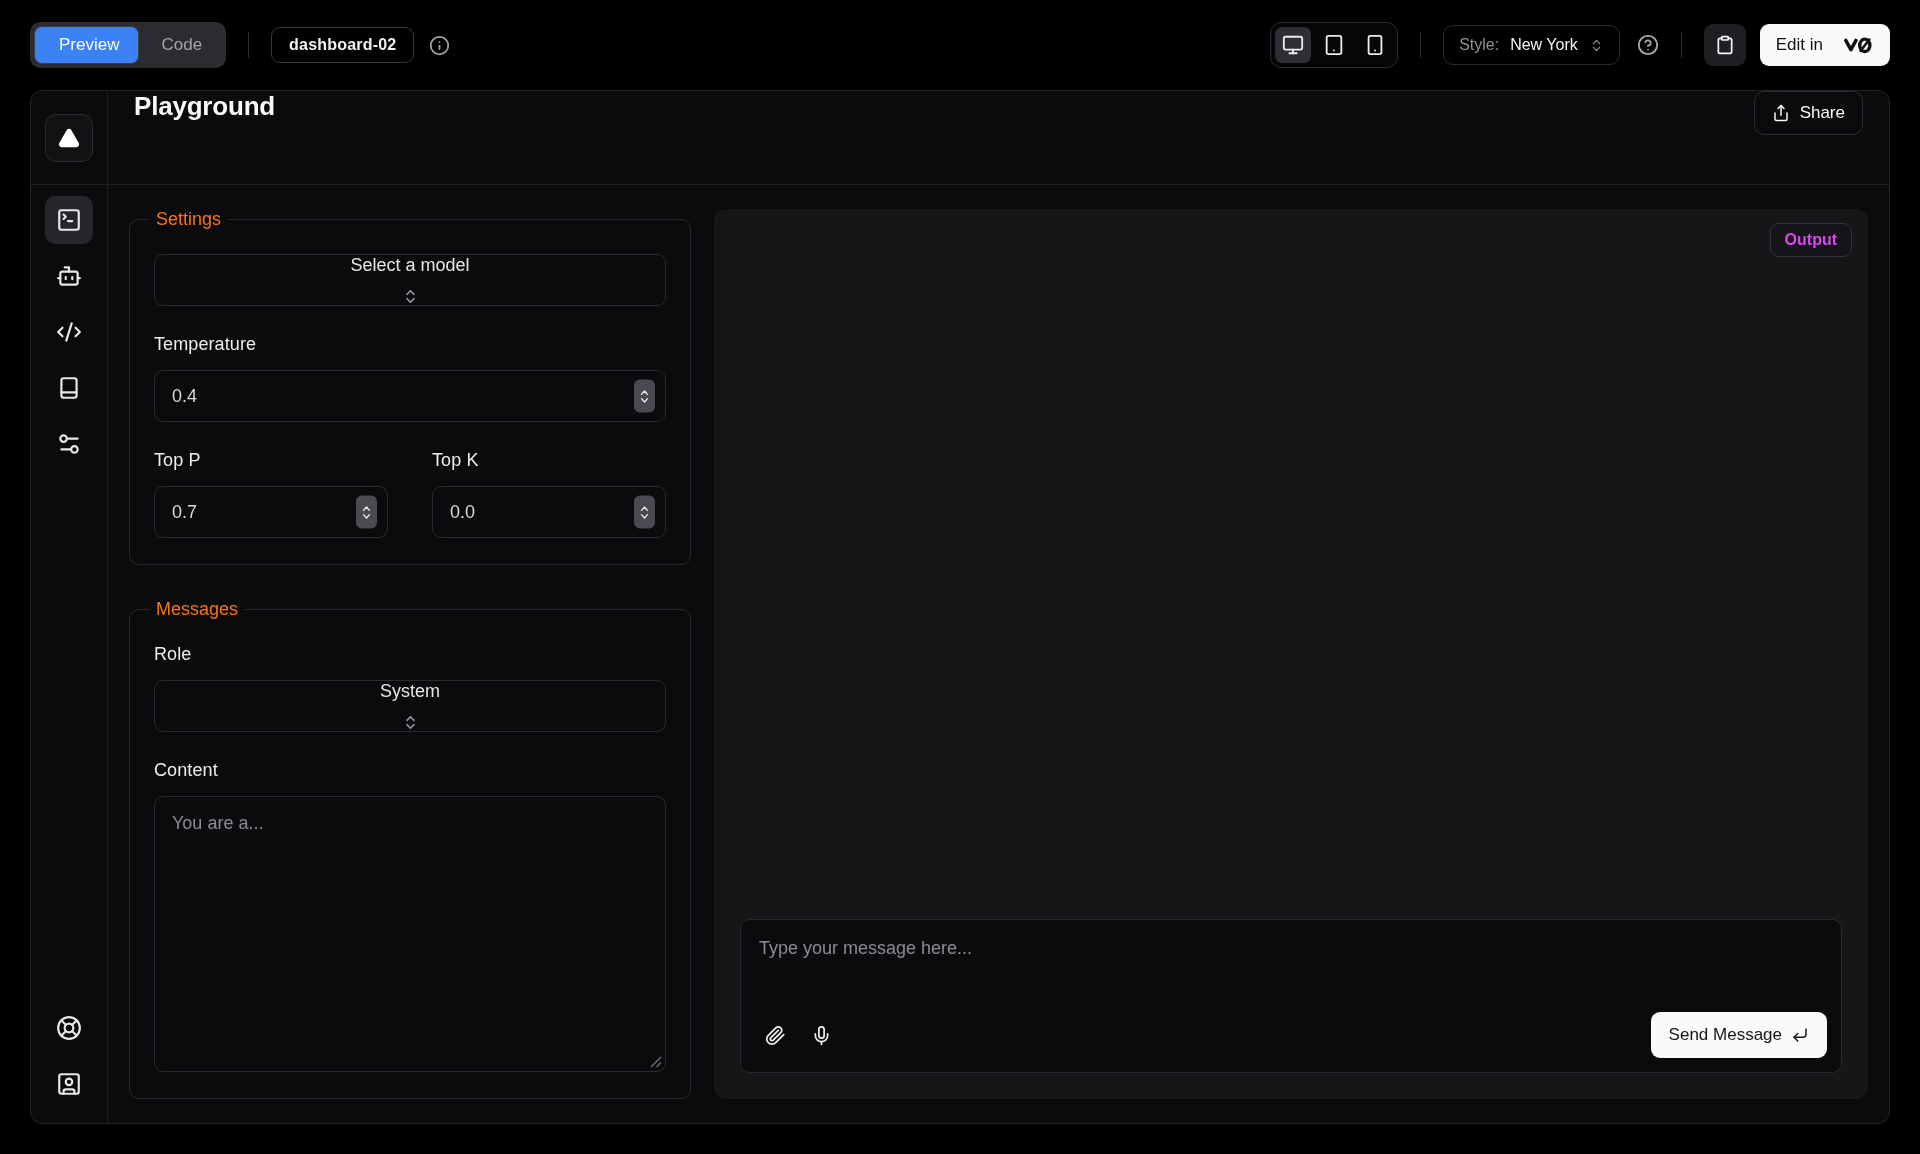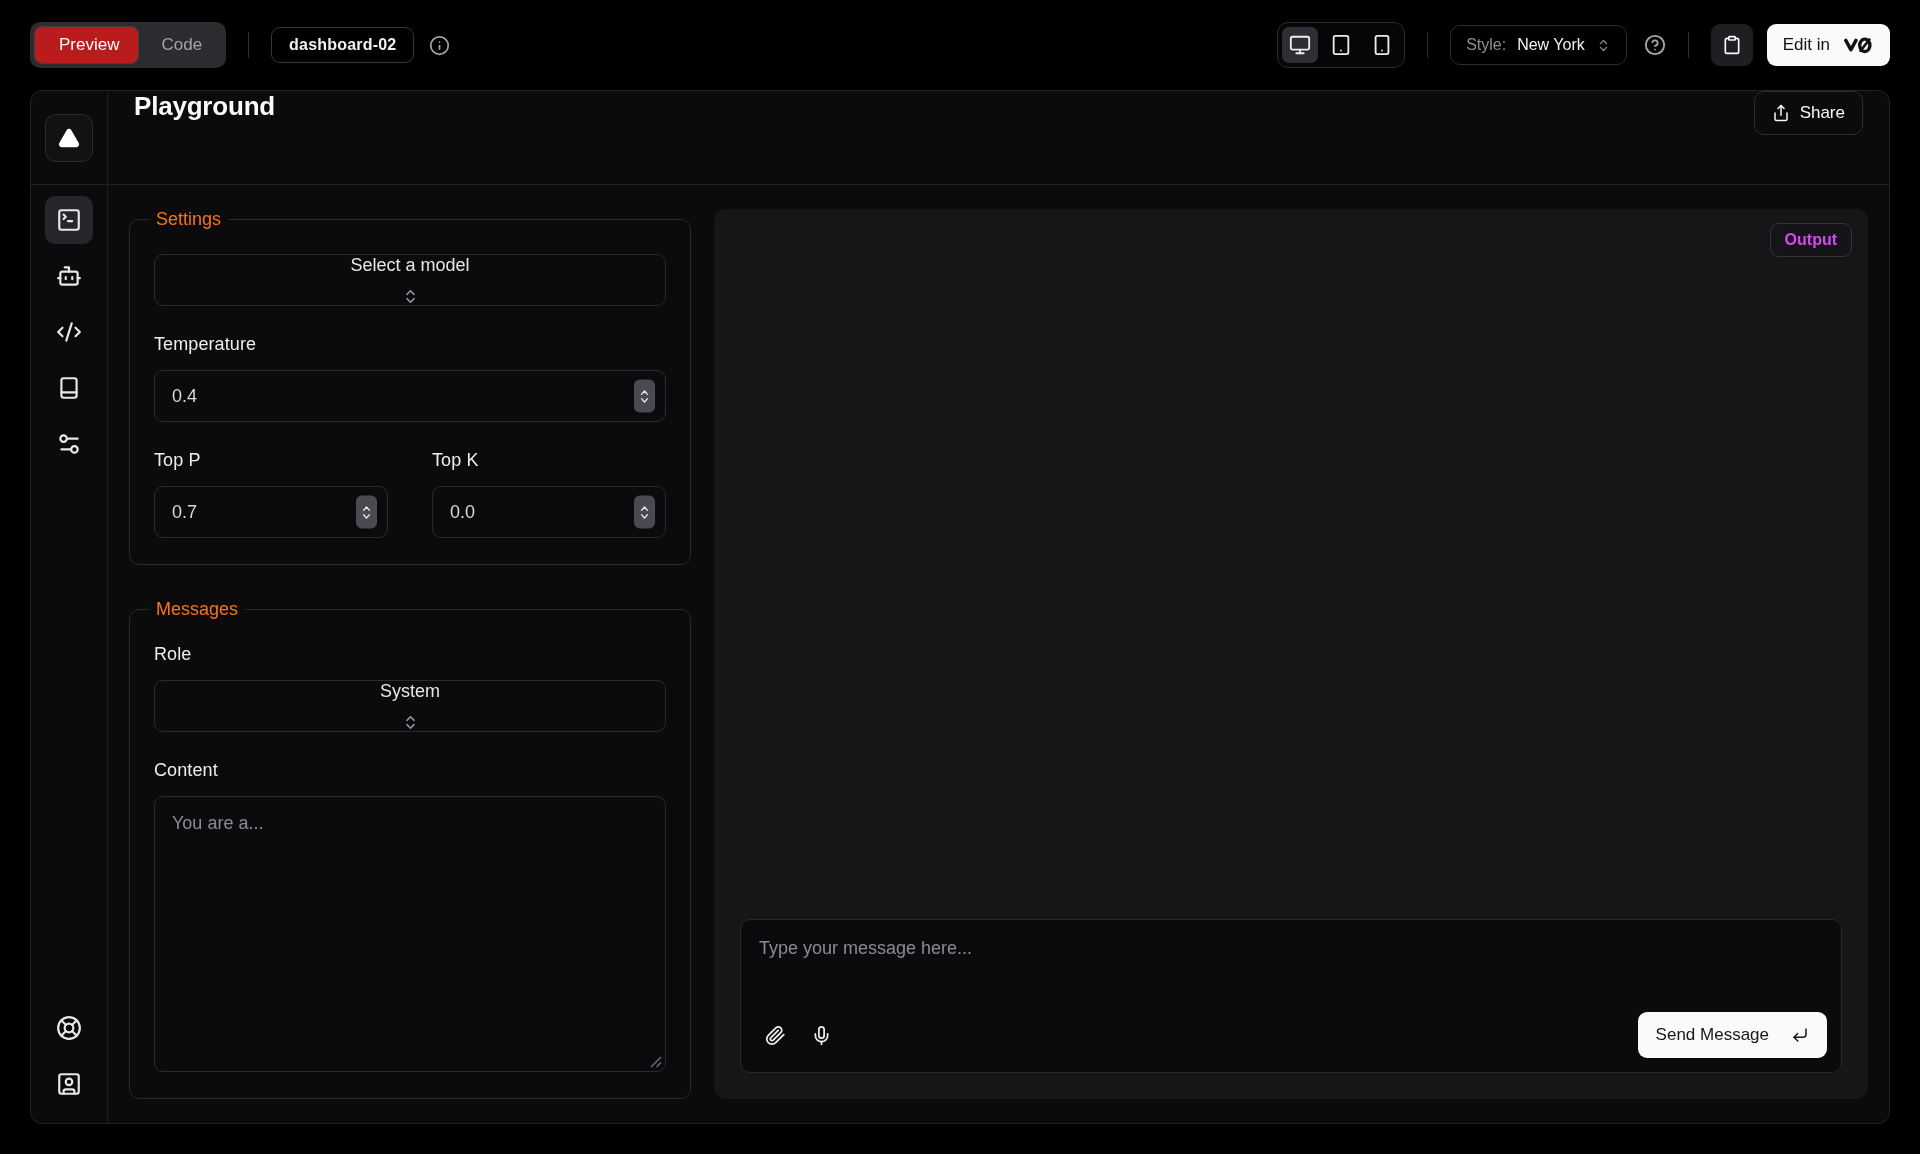--- a/index.html
+++ b/index.html
@@ -10,42 +10,42 @@
   button { font-family:inherit; cursor:pointer; }
 
   
   .topbar { height:90px; display:flex; align-items:center; justify-content:space-between; padding:0 30px; }
   .tb-left, .tb-right { display:flex; align-items:center; }
   .tb-sep { width:1px; height:26px; background:#2e2e34; margin:0 22px; flex-shrink:0; }
 
   .seg { display:flex; background:#2b2b30; border-radius:10px; padding:4px; gap:2px; }
   .seg-btn { padding:8px 19px; border-radius:8px; font-size:17px; font-weight:500;
     color:#a3a3ab; background:transparent; border:1px solid transparent; }
-  .seg-btn.active { background:#b91c1c; border-color:#3e3e45; color:#ffffff;padding-left:24px; }
+  .seg-btn.active { background:#3b82f6; border-color:#3e3e45; color:#ffffff;padding-left:24px; }
 
   .block-badge { border:1px solid #37373d; border-radius:9px; padding:8px 17px;
     font-size:16px; font-weight:600; color:#f2f2f4; letter-spacing:.2px; }
   .info-btn { margin-left:15px; color:#a3a3ab; background:none; border:none; display:flex; }
 
   .device-group { display:flex; border:1px solid #2b2b31; border-radius:11px; padding:4px; gap:5px; background:#060608; }
   .device-btn { width:36px; height:36px; display:flex; align-items:center; justify-content:center;
     border-radius:7px; color:#ededf0; background:transparent; border:none; }
   .device-btn.active { background:#2e2e34; }
 
   .style-select { display:flex; align-items:center; gap:11px; border:1px solid #2b2b31;
     border-radius:10px; padding:10px 15px; font-size:16px; background:transparent; }
   .style-label { color:#8f8f97; }
   .style-value { color:#f2f2f4; font-weight:500; }
   .muted-ic { color:#8f8f97; }
 
   .help-btn { margin-left:17px; color:#a8a8b0; background:none; border:none; display:flex; }
 
   .clip-btn { width:42px; height:42px; background:#1f1f23; border-radius:9px; border:none;
     display:flex; align-items:center; justify-content:center; color:#fafafa; }
-  .edit-btn { display:flex; align-items:center; gap:14px; background:#fafafa; color:#111114;
+  .edit-btn { display:flex; align-items:center; gap:21px; background:#fafafa; color:#111114;
     border:none; border-radius:9px; padding:0 16px; height:42px; font-size:17px; font-weight:500; margin-left:14px; }
 
   
   .frame { margin:0 30px; height:1034px; border:1px solid #222228; border-radius:12px;
     background:#0b0b0d; display:flex; overflow:hidden; }
 
   
   .sidebar { width:77px; flex-shrink:0; border-right:1px solid #1e1e23; display:flex; flex-direction:column; align-items:center; }
   .sb-logo-wrap { height:94px; width:100%; display:flex; align-items:center; justify-content:center;
     border-bottom:1px solid #1e1e23; }
@@ -102,21 +102,21 @@
   .output-panel { position:relative; background:#161619; border-radius:12px; display:flex; flex-direction:column; padding:26px; min-height:0; }
   .output-badge { position:absolute; top:14px; right:16px; border:1px solid #333339; border-radius:9px;
     padding:7px 14px; font-size:16px; font-weight:600; color:#d946ef; background:rgba(22,22,25,.55); }
   .flex-spacer { flex:1; }
   .composer { border:1px solid #28282e; border-radius:10px; background:#0b0b0d; display:flex; flex-direction:column; }
   .composer textarea { height:80px; background:transparent; border:none; outline:none; resize:none;
     padding:18px 18px 0; font-size:18px; color:#e6e6e9; font-family:inherit; }
   .composer-bar { display:flex; align-items:center; gap:6px; padding:12px 14px 14px 14px; }
   .icon-btn { width:40px; height:40px; display:flex; align-items:center; justify-content:center;
     border-radius:8px; background:transparent; border:none; color:#ededf0; }
-  .send-btn { margin-left:auto; display:flex; align-items:center; gap:22px; background:#fafafa; color:#17171a;
+  .send-btn { margin-left:auto; display:flex; align-items:center; gap:9px; background:#fafafa; color:#17171a;
     border:none; border-radius:9px; height:46px; padding:0 18px; font-size:17px; font-weight:500; }
 </style>
 </head>
 <body>
 
 <div class="topbar">
   <div class="tb-left">
     <div class="seg">
       <button class="seg-btn active">Preview</button>
       <button class="seg-btn">Code</button>

